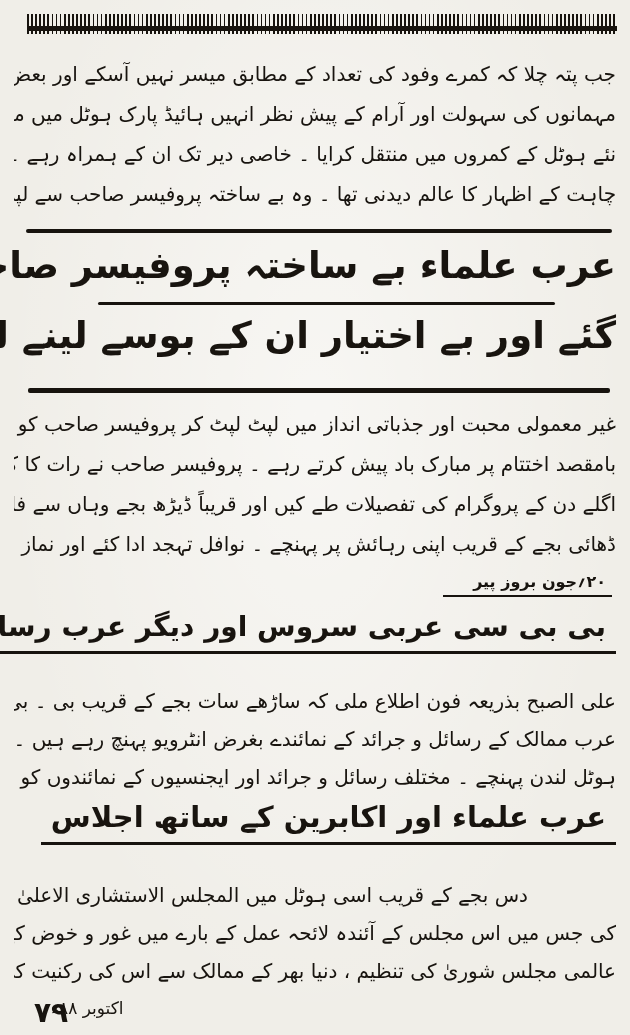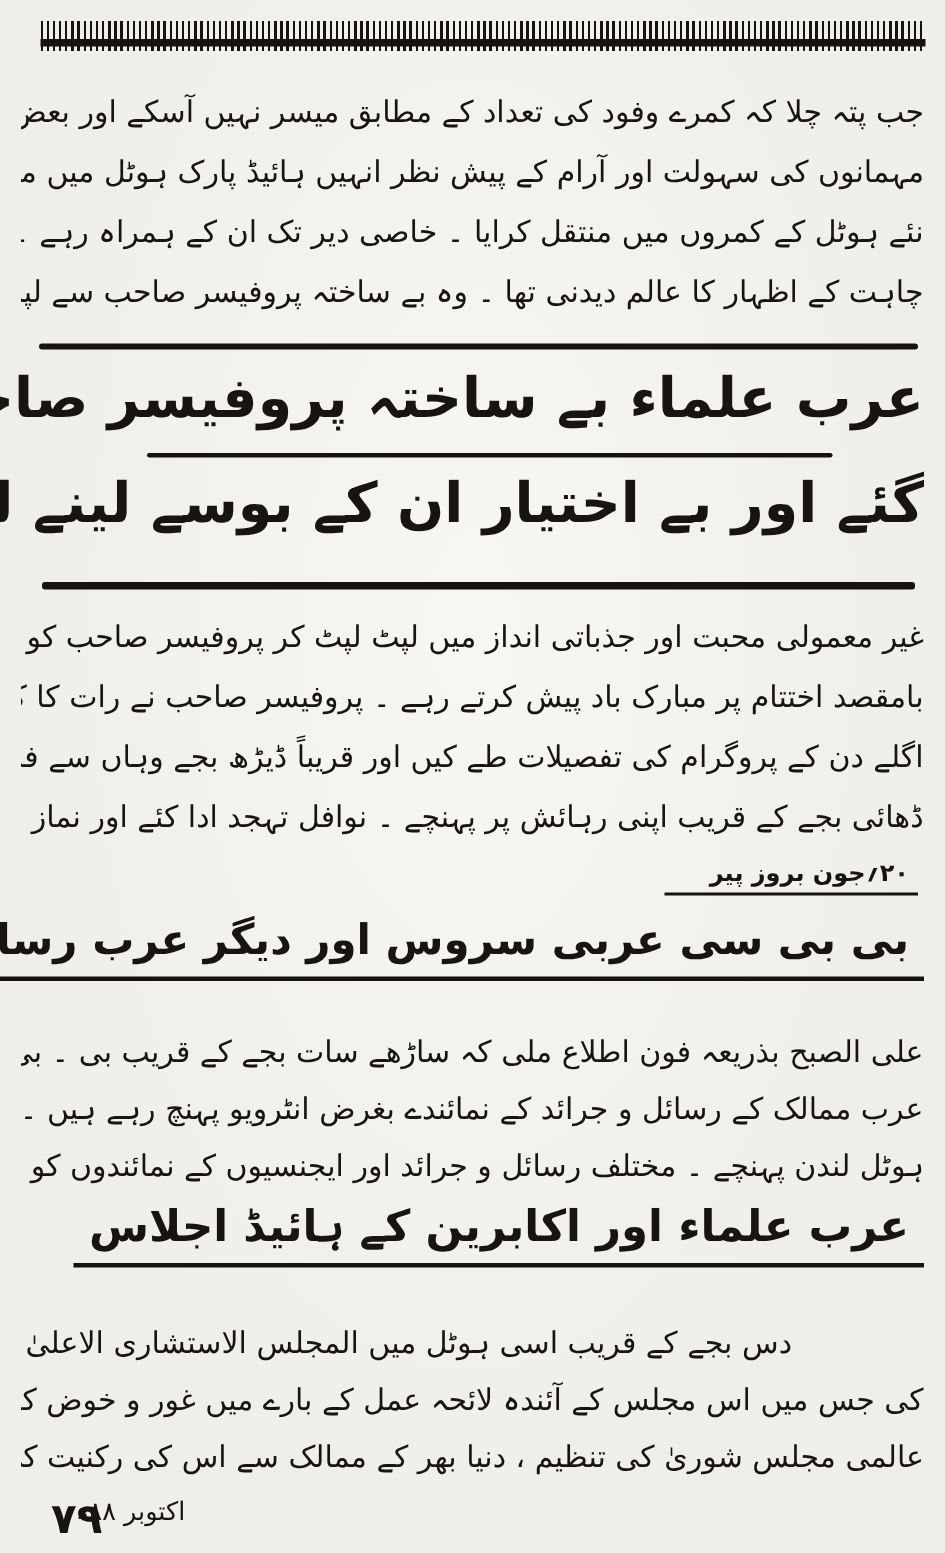--- a/index.html
+++ b/index.html
@@ -137,21 +137,21 @@
     <span>بی بی سی عربی سروس اور دیگر عرب رسائل و جرائد کو انٹرویو</span>
   </div>
 
   <div class="block" style="top: 682px;">
     <div class="bline lh38">علی الصبح بذریعہ فون اطلاع ملی کہ ساڑھے سات بجے کے قریب بی ۔ بی ۔ سی لندن کی عربی سروس اور بعض دیگر</div>
     <div class="bline lh38">عرب ممالک کے رسائل و جرائد کے نمائندے بغرض انٹرویو پہنچ رہے ہیں ۔ چنانچہ فی الفور تیاری کر کے ہائیڈ پارک</div>
     <div class="bline lh38 flush-left" style="padding-left: 190px;">ہوٹل لندن پہنچے ۔ مختلف رسائل و جرائد اور ایجنسیوں کے نمائندوں کو انٹرویو دیئے ۔</div>
   </div>
 
   <div class="section-headline" style="top: 800px; font-size: 29px; padding-left: 40px;">
-    <span>عرب علماء اور اکابرین کے ہائیڈ اجلاس</span>
+    <span>عرب علماء اور اکابرین کے ساتھ اجلاس</span>
   </div>
 
   <div class="block" style="top: 876px;">
     <div class="bline lh38 indent-first">دس بجے کے قریب اسی ہوٹل میں المجلس الاستشاری الاعلیٰ کے پہلے حسب ضابطہ اجلاس میں شرکت</div>
     <div class="bline lh38">کی جس میں اس مجلس کے آئندہ لائحہ عمل کے بارے میں غور و خوض کیا گیا ۔ اجلاس میں شرکاء نے ادارے کی اس</div>
     <div class="bline lh38">عالمی مجلس شوریٰ کی تنظیم ، دنیا بھر کے ممالک سے اس کی رکنیت کی جدوجہد تیز تر کرنے ، نیز تحریک کی سرپرستی</div>
   </div>
 
   <div class="footer-page-number">۷۹</div>
   <div class="footer-issue">اکتوبر ۸۸ء</div>

